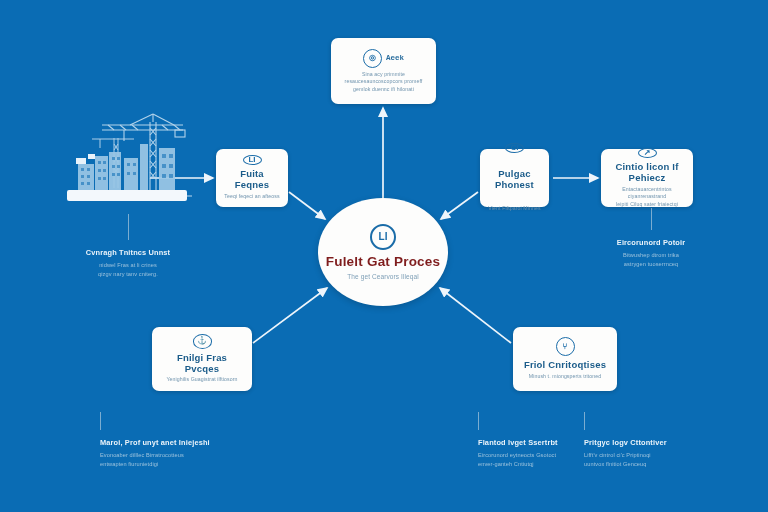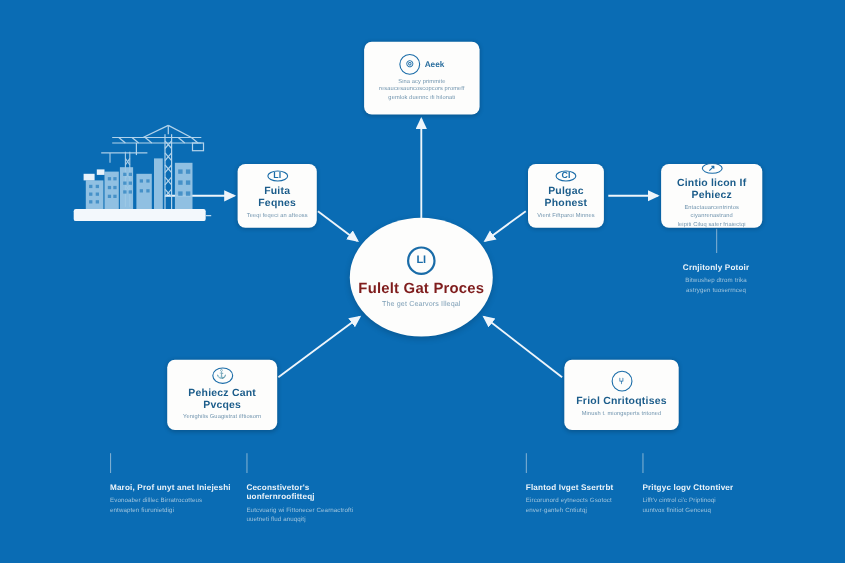--- a/index.html
+++ b/index.html
@@ -34,28 +34,28 @@
     margin-bottom:3px;
   }
   .card .ttl{
     color:#1b5c8a;font-weight:bold;font-size:9.5px;letter-spacing:.2px;
     line-height:1.15;margin:1px 0 2px;
   }
   .card .sub{
     color:#6f93ad;font-size:5.2px;line-height:1.45;letter-spacing:.1px;
   }
   .card .eyebrow{
-    color:#2a6e9e;font-size:7.5px;font-weight:bold;line-height:1;margin-bottom:2px;
+    color:#2a6e9e;font-size:7.5px;font-weight:bold;line-height:1;margin-bottom:2px;font-family:Liberation Mono, monospace;
   }
   .iconrow{display:flex;align-items:center;gap:4px;}
 
   
   #card-top   {left:331px;top:38px;  width:105px;height:66px;}
   #card-left  {left:216px;top:149px; width:72px; height:58px;}
-  #card-mid-r {left:480px;top:149px; width:69px; height:58px;}
+  #card-mid-r {left:480px;top:149px; width:69px; height:58px;gap:12px;}
   #card-right {left:601px;top:149px; width:92px; height:58px;}
   #card-bl    {left:152px;top:327px; width:100px;height:64px;}
   #card-br    {left:513px;top:327px; width:104px;height:64px;}
 
   
   .hub{
     position:absolute;left:318px;top:198px;width:130px;height:108px;
     background:#fdfdfc;border-radius:50%/50%;
     display:flex;flex-direction:column;align-items:center;justify-content:center;
     box-shadow:0 2px 6px rgba(0,0,0,.18);
@@ -241,57 +241,57 @@
 
   <div class="card" id="card-right">
     <span class="ico">↗</span>
     <div class="ttl">Cintio licon If Pehiecz</div>
     <div class="sub">Entactauarcentrintos ciyanrenastrand</div>
     <div class="sub">leipiti Ciluq sater friaiectqi</div>
   </div>
 
   <div class="card" id="card-bl">
     <span class="ico">⚓</span>
-    <div class="ttl">Pehiecz Cant Pvcqes</div>
+    <div class="ttl">Fnilgi Fras Pvcqes</div>
     <div class="sub">Yenighilis Guagistrat ilftiosorn</div>
   </div>
 
   <div class="card" id="card-br">
     <span class="ico">⑂</span>
     <div class="ttl">Friol Cnritoqtises</div>
     <div class="sub">Minush t. miongsperts tritoned</div>
   </div>
 
   <div class="hub">
     <span class="ico">LI</span>
     <div class="ttl">Fulelt Gat Proces</div>
     <div class="sub">The get Cearvors Illeqal</div>
   </div>
 
+  <div class="cap center" id="cap-illus">
+    <div class="tickline"></div>
+    <div class="cttl">Cvnragh Tnitncs Unnst</div>
+    <div class="ctxt">nidwel Fras at li crines</div>
+    <div class="ctxt">qizgv nary tanv cniterg.</div>
+  </div>
 
   <div class="cap center" id="cap-right">
     <div class="tickline"></div>
-    <div class="cttl">Crnjitonly Potoir</div>
+    <div class="cttl">Eircorunord Potoir</div>
     <div class="ctxt">Bitwushep dtrom trika</div>
     <div class="ctxt">astrygen tuoserrnceq</div>
   </div>
 
   <div class="cap left" id="cap-b1">
     <div class="tickline"></div>
     <div class="cttl">Maroi, Prof unyt anet Iniejeshi</div>
     <div class="ctxt">Evonoaber dilllec Birratrocotteus</div>
     <div class="ctxt">entwapten fiurunietdigi</div>
   </div>
 
-  <div class="cap left" id="cap-b2">
-    <div class="tickline"></div>
-    <div class="cttl">Ceconstivetor's uonfernroofitteqj</div>
-    <div class="ctxt">Eutcvuarig wi Fittonecer Cearnactrofti</div>
-    <div class="ctxt">uuetneti flud anuqqitj</div>
-  </div>
 
   <div class="cap left" id="cap-b4">
     <div class="tickline"></div>
     <div class="cttl">Pritgyc logv Cttontiver</div>
     <div class="ctxt">Lifft'v cintrol ci'c Priptinoqi</div>
     <div class="ctxt">uuntvox flnitiot Genceuq</div>
   </div>
 
   <div class="cap left" id="cap-b3">
     <div class="tickline"></div>

